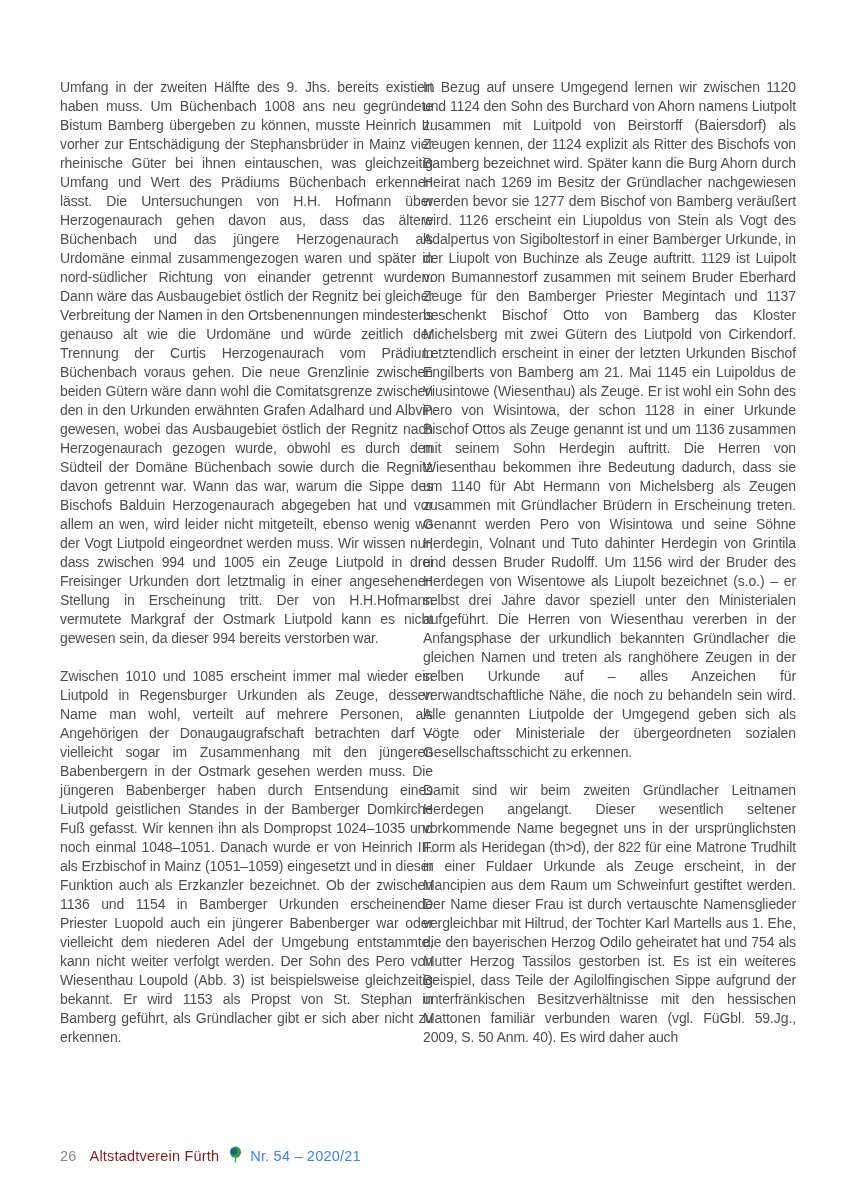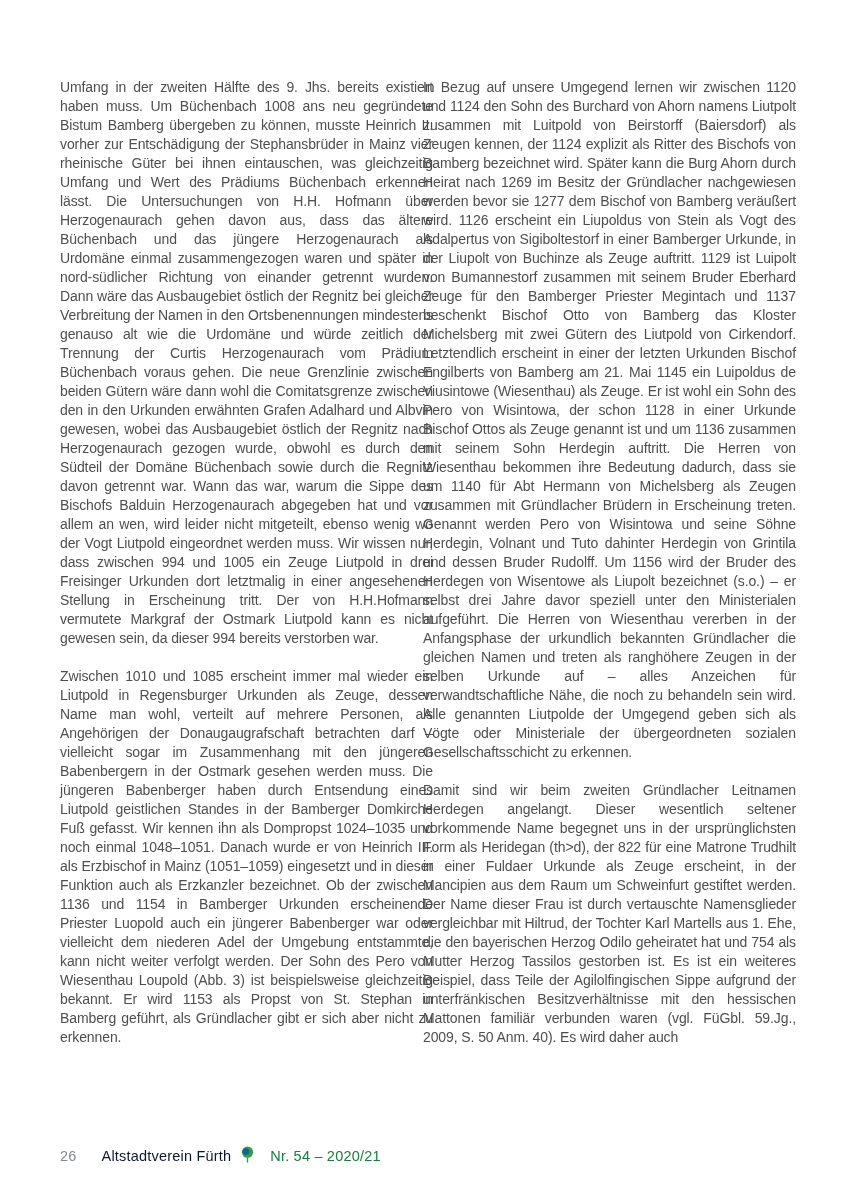--- a/index.html
+++ b/index.html
@@ -34,23 +34,23 @@
   .footer {
     position: absolute;
     left: 60px;
     top: 1146px;
     display: flex;
     align-items: flex-end;
     font-size: 14.5px;
     letter-spacing: 0.2px;
   }
   .footer .page-num   { color: #85898b; }
-  .footer .pub-name   { color: #0f172a; margin-left: 25px; }
+  .footer .pub-name   { color: #7f1d1d; margin-left: 13px; }
   .footer .logo       { margin-left: 10px; display: inline-flex; }
-  .footer .issue      { color: #15803d; margin-left: 16px; }
+  .footer .issue      { color: #3b82f6; margin-left: 8px; }
 </style>
 </head>
 <body>
 
 <div class="page">
 
   <div class="col col-left">
     <p>Umfang in der zweiten Hälfte des 9. Jhs. bereits existiert haben muss. Um Büchenbach 1008 ans neu gegründete Bistum Bamberg übergeben zu können, musste Heinrich II. vorher zur Entschädigung der Stephansbrüder in Mainz vier rheinische Güter bei ihnen eintauschen, was gleichzeitig Umfang und Wert des Prädiums Büchenbach erkennen lässt. Die Untersuchungen von H.H. Hofmann über Herzogenaurach gehen davon aus, dass das ältere Büchenbach und das jüngere Herzogenaurach als Urdomäne einmal zusammengezogen waren und später in nord-südlicher Richtung von einander getrennt wurden. Dann wäre das Ausbaugebiet östlich der Regnitz bei gleicher Verbreitung der Namen in den Ortsbenennungen mindestens genauso alt wie die Urdomäne und würde zeitlich der Trennung der Curtis Herzogenaurach vom Prädium Büchenbach voraus gehen. Die neue Grenzlinie zwischen beiden Gütern wäre dann wohl die Comitatsgrenze zwischen den in den Urkunden erwähnten Grafen Adalhard und Albvin gewesen, wobei das Ausbaugebiet östlich der Regnitz nach Herzogenaurach gezogen wurde, obwohl es durch den Südteil der Domäne Büchenbach sowie durch die Regnitz davon getrennt war. Wann das war, warum die Sippe des Bischofs Balduin Herzogenaurach abgegeben hat und vor allem an wen, wird leider nicht mitgeteilt, ebenso wenig wo der Vogt Liutpold eingeordnet werden muss. Wir wissen nur, dass zwischen 994 und 1005 ein Zeuge Liutpold in drei Freisinger Urkunden dort letztmalig in einer angesehenen Stellung in Erscheinung tritt. Der von H.H.Hofmann vermutete Markgraf der Ostmark Liutpold kann es nicht gewesen sein, da dieser 994 bereits verstorben war.</p>
     <p>Zwischen 1010 und 1085 erscheint immer mal wieder ein Liutpold in Regensburger Urkunden als Zeuge, dessen Name man wohl, verteilt auf mehrere Personen, als Angehörigen der Donaugaugrafschaft betrachten darf – vielleicht sogar im Zusammenhang mit den jüngeren Babenbergern in der Ostmark gesehen werden muss. Die jüngeren Babenberger haben durch Entsendung eines Liutpold geistlichen Standes in der Bamberger Domkirche Fuß gefasst. Wir kennen ihn als Dompropst 1024–1035 und noch einmal 1048–1051. Danach wurde er von Heinrich III. als Erzbischof in Mainz (1051–1059) eingesetzt und in dieser Funktion auch als Erzkanzler bezeichnet. Ob der zwischen 1136 und 1154 in Bamberger Urkunden erscheinende Priester Luopold auch ein jüngerer Babenberger war oder vielleicht dem niederen Adel der Umgebung entstammte, kann nicht weiter verfolgt werden. Der Sohn des Pero von Wiesenthau Loupold (Abb. 3) ist beispielsweise gleichzeitig bekannt. Er wird 1153 als Propst von St. Stephan in Bamberg geführt, als Gründlacher gibt er sich aber nicht zu erkennen.</p>
   </div>

